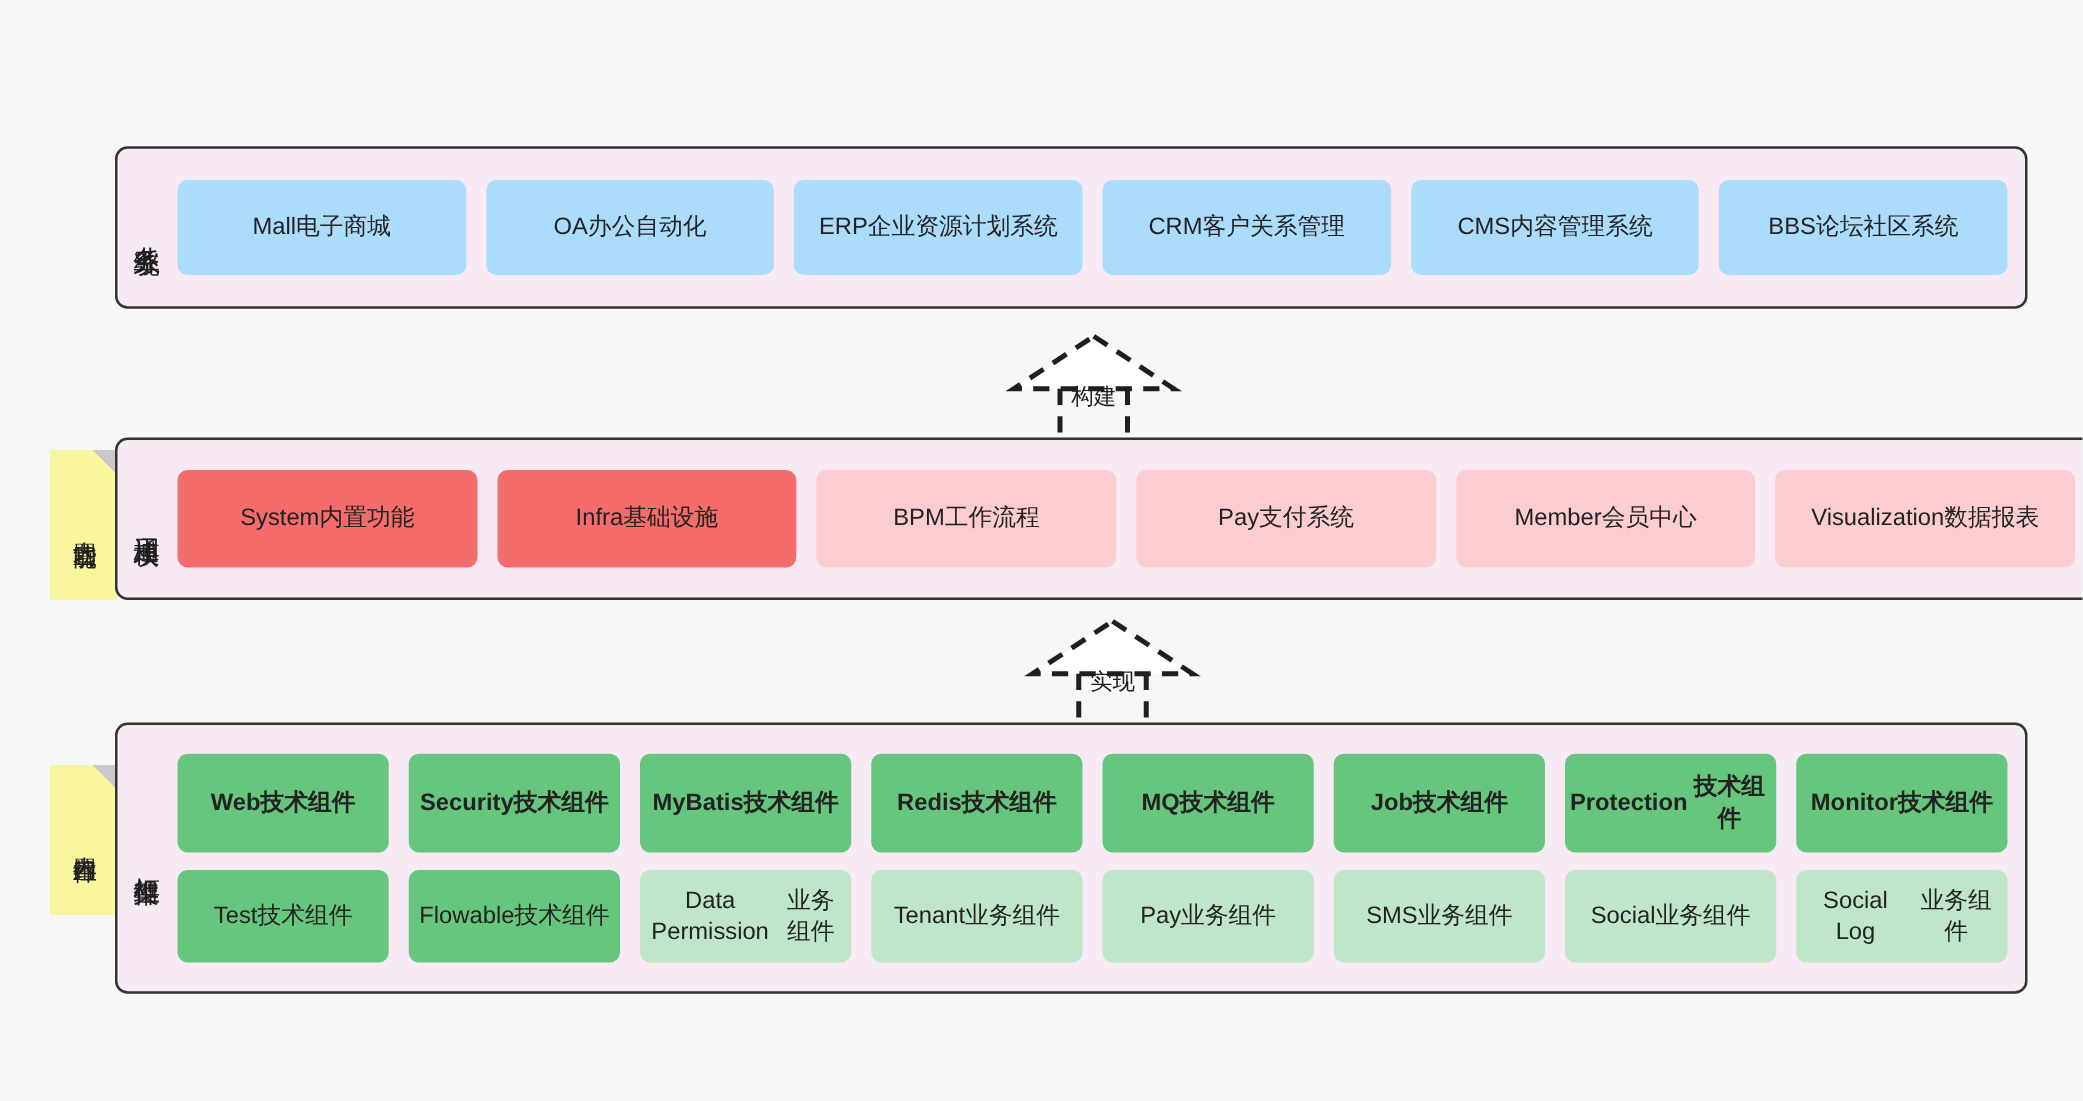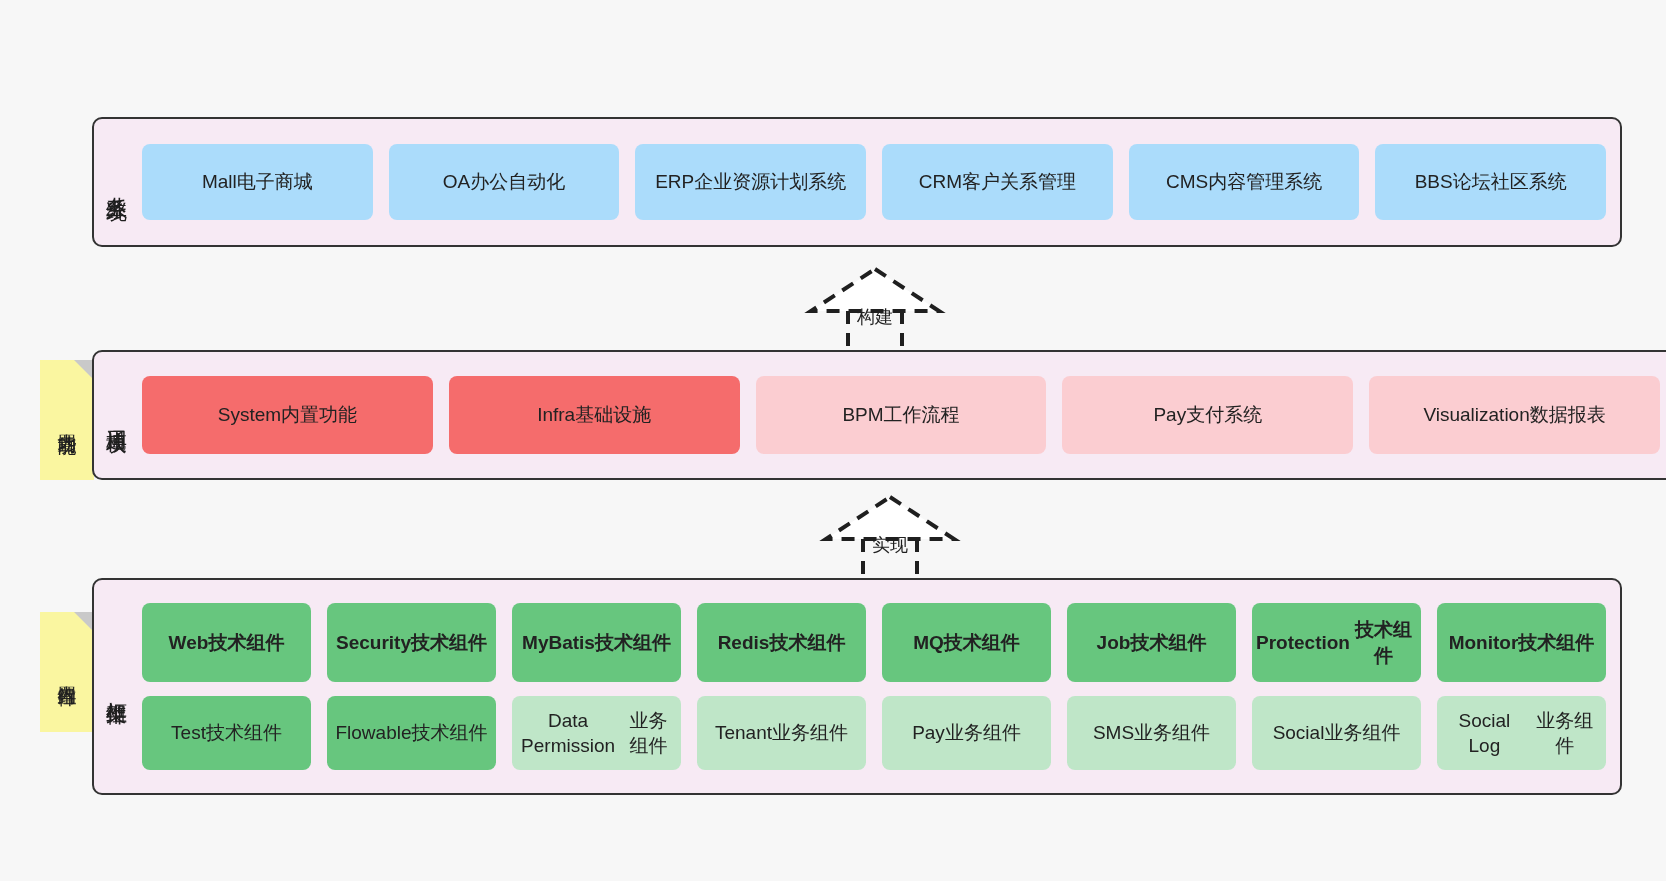--- a/index.html
+++ b/index.html
@@ -176,20 +176,24 @@
         </div>
         <div class="card c-redlite">
           <span class="en">BPM</span>
           <span class="cn">工作流程</span>
         </div>
         <div class="card c-redlite">
           <span class="en">Pay</span>
           <span class="cn">支付系统</span>
         </div>
         <div class="card c-redlite">
+          <span class="en">Member</span>
+          <span class="cn">会员中心</span>
+        </div>
+        <div class="card c-redlite">
           <span class="en">Visualization</span>
           <span class="cn">数据报表</span>
         </div>
 
       </div>
     </div>
   </div>
 
   <div class="arrow" style="left:815px; top:493px; width:150px; height:90px;">
     <svg width="150" height="90" viewBox="0 0 150 90" aria-hidden="true">

